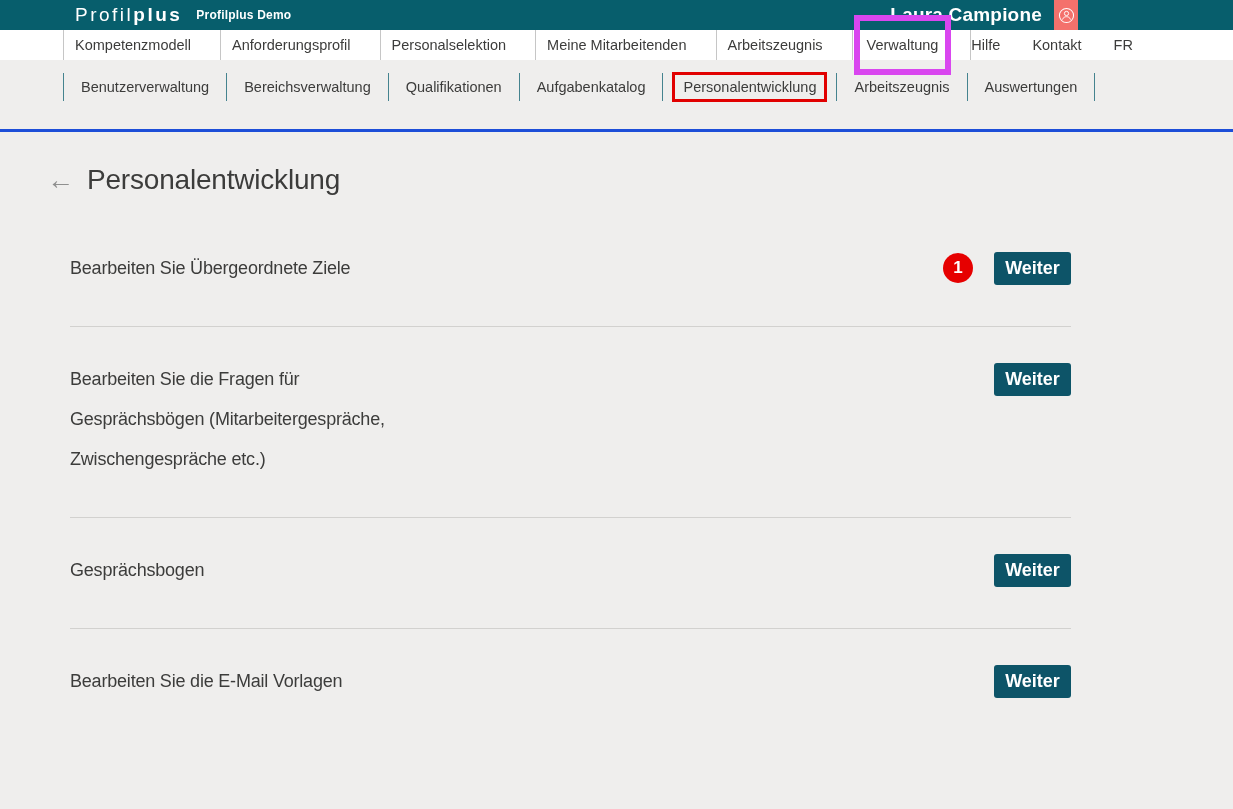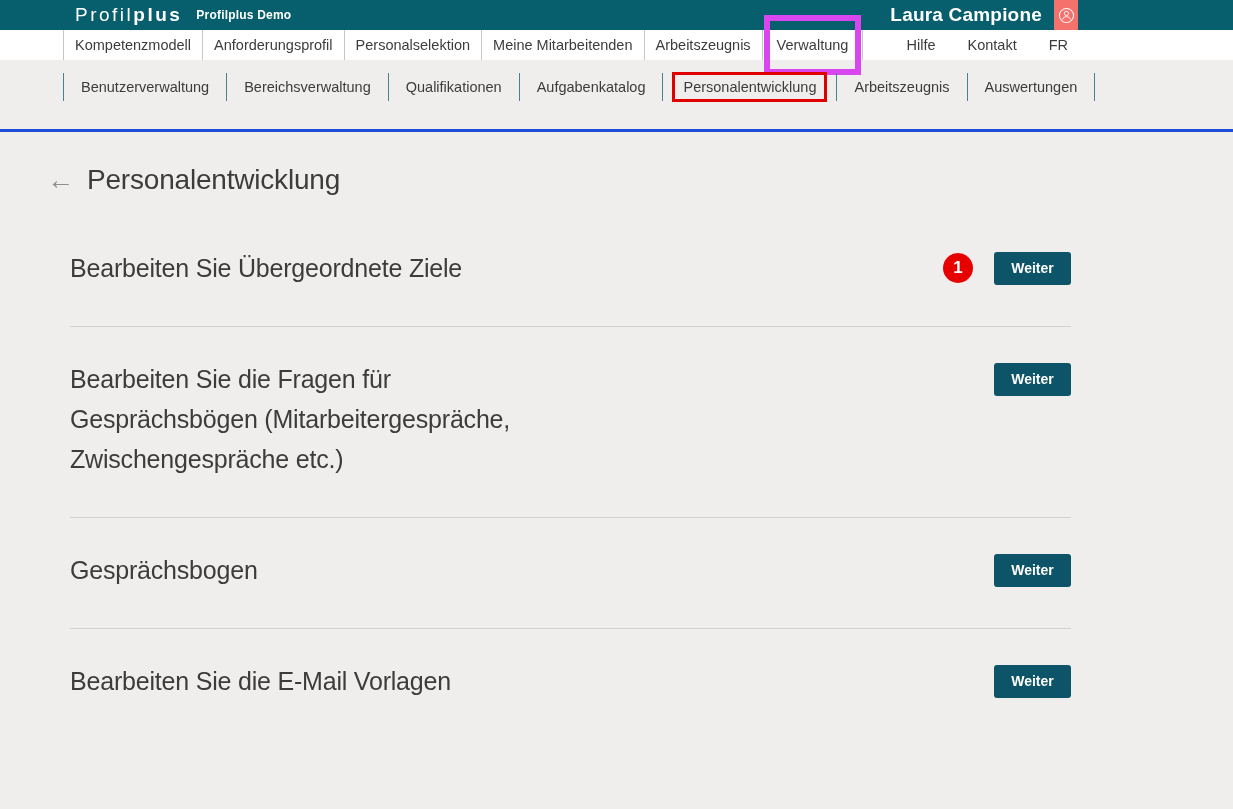--- a/index.html
+++ b/index.html
@@ -19,21 +19,21 @@
   .logo-light { font-weight:300; }
   .logo-bold { font-weight:700; }
   .app-name { color:#fff; font-size:12px; font-weight:700; margin-left:14px; letter-spacing:0.2px; }
   .spacer { flex:1; }
   .user-name { color:#fff; font-size:19px; font-weight:700; margin-right:12px; letter-spacing:0.2px; }
   .avatar { width:24px; height:30px; background:#f4716c; display:flex; align-items:center; justify-content:center; cursor:pointer; }
 
   
   .primary-nav { height:30px; background:#ffffff; }
   .pnav-inner { display:flex; align-items:stretch; }
-  .pnav-left { display:flex; align-items:stretch; }
+  .pnav-left { display:flex; align-items:stretch;gap:18px; }
   .pnav-item { display:flex; align-items:center; border-left:1px solid #c6c6c6; padding:0 1px; cursor:pointer; }
   .pnav-end { border-left:1px solid #c6c6c6; }
   .pnav-label { font-size:14.5px; color:#3c3c3b; padding:3px 10px; white-space:nowrap; }
   .pnav-label.hl { border:6px solid #d946ef; padding:16px 7px; }
   .pnav-right { display:flex; align-items:center; gap:32px; margin-right:10px;text-align:center; }
   .pnav-right .pnav-label { padding:0; cursor:pointer; }
 
   
   .secondary-nav { height:72px; background:#efeeed; border-bottom:3px solid #1d4ed8; }
   .snav-inner { display:flex; align-items:flex-start; padding-top:13px; }
@@ -45,27 +45,27 @@
 
   
   main .shell { padding-top:32px; }
   .page-head { display:flex; align-items:center; margin-bottom:16px; }
   .back-arrow { color:#8f8f8f; font-size:27px; font-weight:300; margin-left:-16px; margin-right:13px; cursor:pointer; line-height:1; }
   .page-title { font-size:28px; font-weight:300; color:#3c3c3b; letter-spacing:-0.2px; }
 
   .rows { margin-left:7px; }
   .row { display:flex; align-items:flex-start; padding:32px 0 38px 0; }
   .row:first-child { padding-top:36px; }
-  .row-label { flex:1; font-size:25px; font-weight:300; line-height:40px; letter-spacing:-0.2px; color:#3c3c3b; }
+  .row-label { flex:1; font-size:18px; font-weight:300; line-height:40px; letter-spacing:-0.2px; color:#3c3c3b; }
   .row-right { display:flex; align-items:center; height:40px; }
   .badge { width:30px; height:30px; border-radius:50%; background:#e60000; color:#fff;
            font-size:17px; font-weight:700; display:flex; align-items:center; justify-content:center;
            margin-right:21px; }
   .btn { background:#0d5468; color:#fff; border:none; border-radius:3px; width:77px; height:33px;
-         font-family:"Liberation Sans", sans-serif; font-size:14px; font-weight:700; cursor:pointer;
+         font-family:"Liberation Sans", sans-serif; font-size:18px; font-weight:700; cursor:pointer;
          margin-right:7px; }
   .divider { border-top:1px solid #d2d1cf; margin-right:7px; }
 </style>
 </head>
 <body>
 
 <header class="topbar">
   <div class="shell topbar-inner">
     <div class="logo">
       <span class="logo-light">Profil</span><span class="logo-bold">plus</span>

